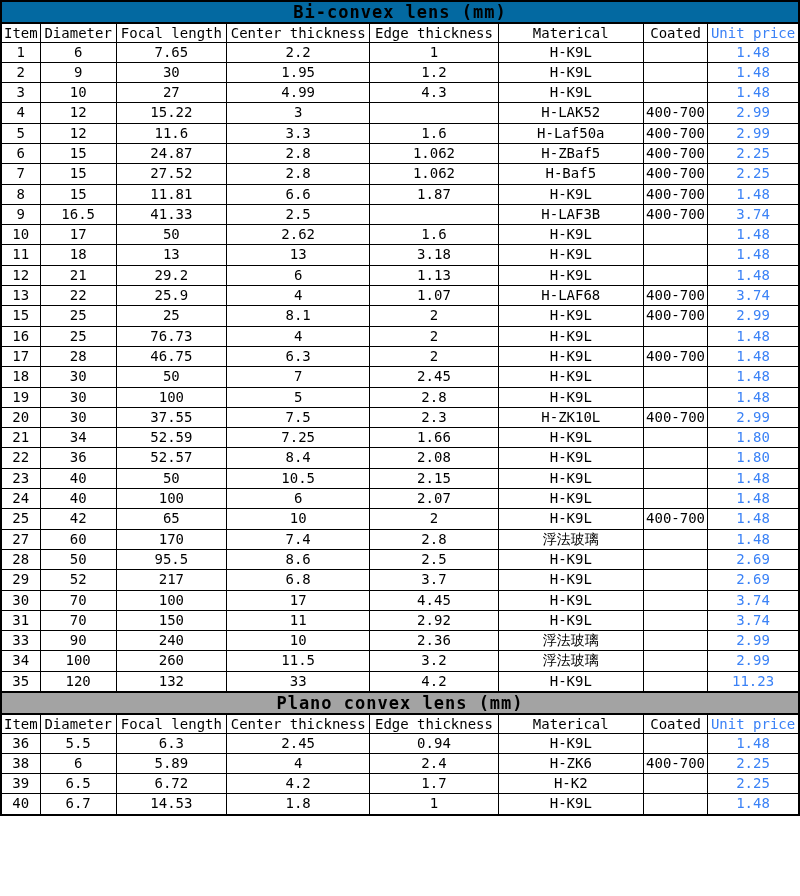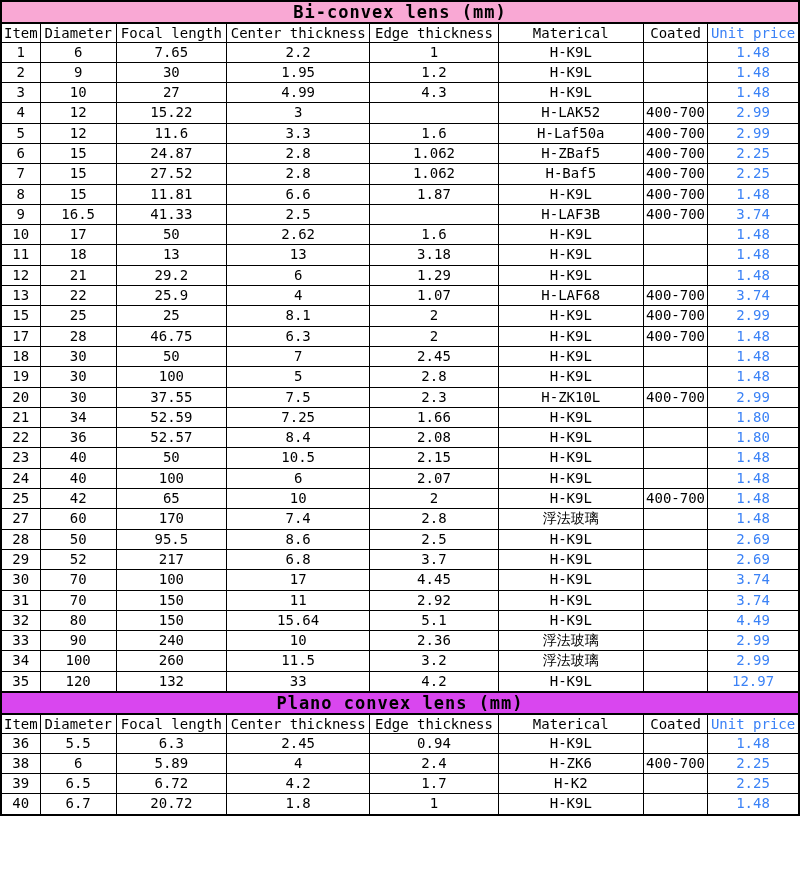--- a/index.html
+++ b/index.html
@@ -61,21 +61,21 @@
         <col style="width: 76px;">
         <col style="width: 110px;">
         <col style="width: 143px;">
         <col style="width: 128px;">
         <col style="width: 145px;">
         <col style="width: 64px;">
         <col style="width: 91px;">
       </colgroup>
     <tbody id="table-body">
         <tr class="section-title">
-          <td colspan="8" style="background: #f9a8d4;">Bi-convex lens (mm)</td>
+          <td colspan="8" style="background: #0369a1;">Bi-convex lens (mm)</td>
         </tr>
         <tr class="header-row">
           <td>Item</td>
           <td>Diameter</td>
           <td>Focal length</td>
           <td>Center thickness</td>
           <td>Edge thickness</td>
           <td>Materical</td>
           <td>Coated</td>
           <td class="price">Unit price</td>
@@ -188,21 +188,21 @@
           <td>3.18</td>
           <td>H-K9L</td>
           <td></td>
           <td class="price">1.48</td>
         </tr>
         <tr class="data-row">
           <td>12</td>
           <td>21</td>
           <td>29.2</td>
           <td>6</td>
-          <td>1.29</td>
+          <td>1.13</td>
           <td>H-K9L</td>
           <td></td>
           <td class="price">1.48</td>
         </tr>
         <tr class="data-row">
           <td>13</td>
           <td>22</td>
           <td>25.9</td>
           <td>4</td>
           <td>1.07</td>
@@ -214,20 +214,30 @@
           <td>15</td>
           <td>25</td>
           <td>25</td>
           <td>8.1</td>
           <td>2</td>
           <td>H-K9L</td>
           <td>400-700</td>
           <td class="price">2.99</td>
         </tr>
         <tr class="data-row">
+          <td>16</td>
+          <td>25</td>
+          <td>76.73</td>
+          <td>4</td>
+          <td>2</td>
+          <td>H-K9L</td>
+          <td></td>
+          <td class="price">1.48</td>
+        </tr>
+        <tr class="data-row">
           <td>17</td>
           <td>28</td>
           <td>46.75</td>
           <td>6.3</td>
           <td>2</td>
           <td>H-K9L</td>
           <td>400-700</td>
           <td class="price">1.48</td>
         </tr>
         <tr class="data-row">
@@ -354,30 +364,20 @@
           <td>31</td>
           <td>70</td>
           <td>150</td>
           <td>11</td>
           <td>2.92</td>
           <td>H-K9L</td>
           <td></td>
           <td class="price">3.74</td>
         </tr>
         <tr class="data-row">
-          <td>32</td>
-          <td>80</td>
-          <td>150</td>
-          <td>15.64</td>
-          <td>5.1</td>
-          <td>H-K9L</td>
-          <td></td>
-          <td class="price">4.49</td>
-        </tr>
-        <tr class="data-row">
           <td>33</td>
           <td>90</td>
           <td>240</td>
           <td>10</td>
           <td>2.36</td>
           <td>浮法玻璃</td>
           <td></td>
           <td class="price">2.99</td>
         </tr>
         <tr class="data-row">
@@ -391,24 +391,24 @@
           <td class="price">2.99</td>
         </tr>
         <tr class="data-row">
           <td>35</td>
           <td>120</td>
           <td>132</td>
           <td>33</td>
           <td>4.2</td>
           <td>H-K9L</td>
           <td></td>
-          <td class="price">12.97</td>
+          <td class="price">11.23</td>
         </tr>
         <tr class="section-title">
-          <td colspan="8" style="background: #d946ef;">Plano convex lens (mm)</td>
+          <td colspan="8" style="background: #a3a3a3;">Plano convex lens (mm)</td>
         </tr>
         <tr class="header-row">
           <td>Item</td>
           <td>Diameter</td>
           <td>Focal length</td>
           <td>Center thickness</td>
           <td>Edge thickness</td>
           <td>Materical</td>
           <td>Coated</td>
           <td class="price">Unit price</td>
@@ -439,21 +439,21 @@
           <td>6.72</td>
           <td>4.2</td>
           <td>1.7</td>
           <td>H-K2</td>
           <td></td>
           <td class="price">2.25</td>
         </tr>
         <tr class="data-row">
           <td>40</td>
           <td>6.7</td>
-          <td>20.72</td>
+          <td>14.53</td>
           <td>1.8</td>
           <td>1</td>
           <td>H-K9L</td>
           <td></td>
           <td class="price">1.48</td>
         </tr>
       </tbody>
   </table>
 </div>
 

